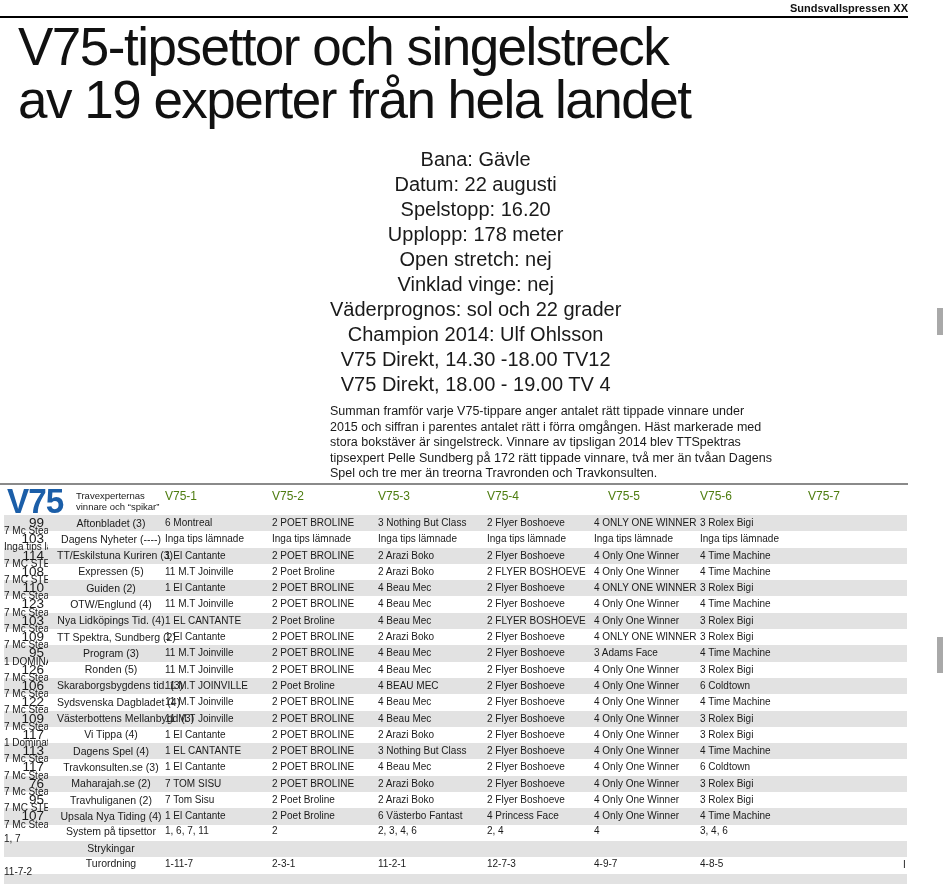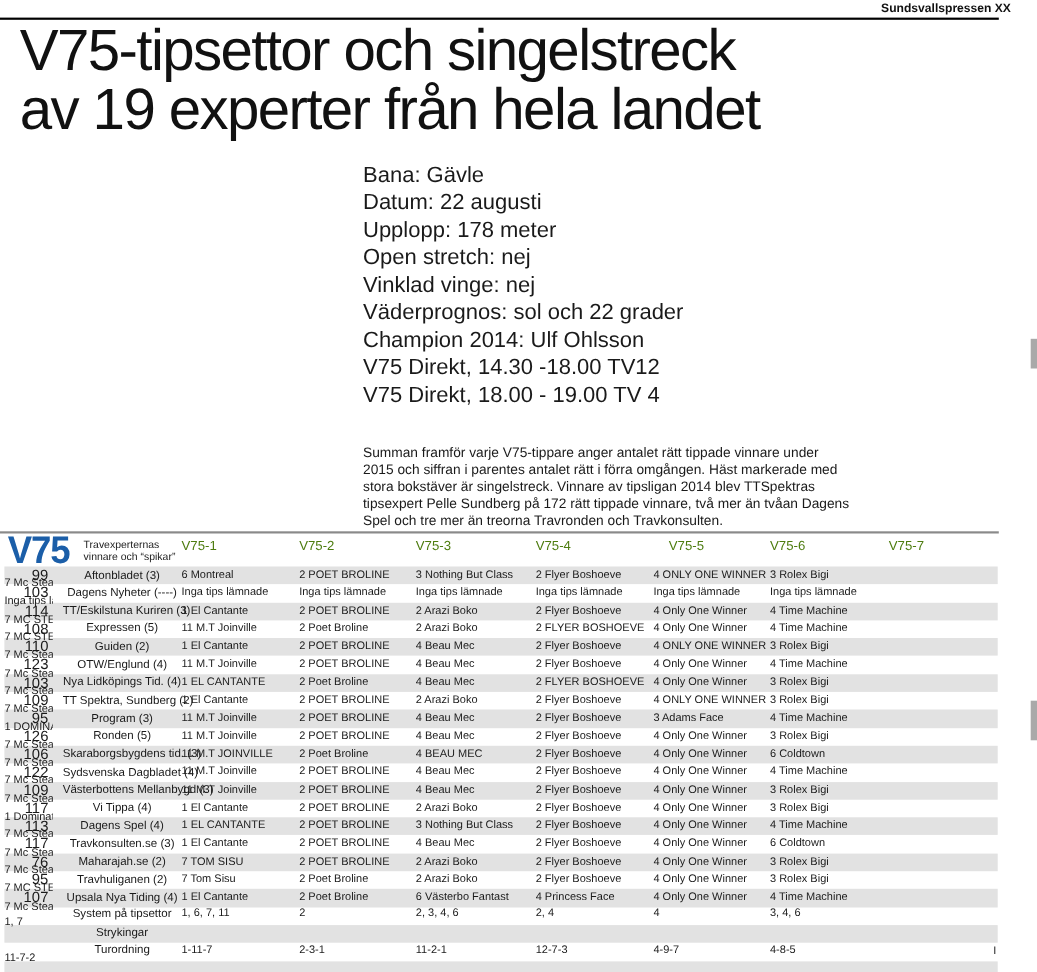--- a/index.html
+++ b/index.html
@@ -2,31 +2,31 @@
 <html><head>
 <meta charset="utf-8">
 <style>
   html, body { margin:0; padding:0; }
   body {
     width:943px; height:884px; position:relative; overflow:hidden;
     background:#ffffff; font-family:"Liberation Sans", sans-serif; color:#1a1a1a;
   }
   
   .masthead {
-    position:absolute; top:2px; left:11px; width:908px; text-align:right;
+    position:absolute; top:2px; left:0; width:908px; text-align:right;
     font-size:11px; font-weight:bold; color:#111;
   }
   .masthead-rule { position:absolute; top:16px; left:0; width:908px; height:2px; background:#000; }
   
   .headline {
     position:absolute; top:20px; left:18px; width:900px;
     font-size:53px; line-height:53px; font-weight:normal; letter-spacing:-1.5px; color:#111;
   }
   
-  .info { position:absolute; top:147px; left:330px; }
+  .info { position:absolute; top:147px; left:330px;text-align:center; }
   .info div { font-size:20px; line-height:25px; color:#1a1a1a; }
   
   .intro {
     position:absolute; top:404px; left:330px; width:444px;
     font-size:12.5px; line-height:15.6px; color:#1a1a1a;
   }
   
   .table-topline { position:absolute; top:483px; left:0; width:908px; height:2px; background:#8a8a8a; }
   .v75-logo {
     position:absolute; top:486px; left:7px; font-size:35px; line-height:30px;
@@ -58,20 +58,21 @@
 <div class="masthead-rule" data-name="masthead-rule"></div>
 
 <div class="headline" data-name="page-title">
   <div data-name="page-title-line1">V75-tipsettor och singelstreck</div>
   <div data-name="page-title-line2">av 19 experter från hela landet</div>
 </div>
 
 <div class="info" data-name="race-info-block">
   <div data-name="info-line-bana">Bana: Gävle</div>
   <div data-name="info-line-datum">Datum: 22 augusti</div>
+  <div data-name="info-line-spelstopp">Spelstopp: 16.20</div>
   <div data-name="info-line-upplopp">Upplopp: 178 meter</div>
   <div data-name="info-line-open-stretch">Open stretch: nej</div>
   <div data-name="info-line-vinklad-vinge">Vinklad vinge: nej</div>
   <div data-name="info-line-vaderprognos">Väderprognos: sol och 22 grader</div>
   <div data-name="info-line-champion">Champion 2014: Ulf Ohlsson</div>
   <div data-name="info-line-v75-direkt-1">V75 Direkt, 14.30 -18.00  TV12</div>
   <div data-name="info-line-v75-direkt-2">V75 Direkt, 18.00 - 19.00 TV 4</div>
 </div>
 
 <div class="intro" data-name="intro-paragraph">Summan framför varje V75-tippare anger antalet rätt tippade vinnare under 2015 och siffran i parentes antalet rätt i förra omgången. Häst markerade med stora bokstäver är singelstreck. Vinnare av tipsligan 2014 blev TTSpektras tipsexpert Pelle Sundberg på 172 rätt tippade vinnare, två mer än  tvåan Dagens Spel och tre mer än treorna Travronden och Travkonsulten.</div>

